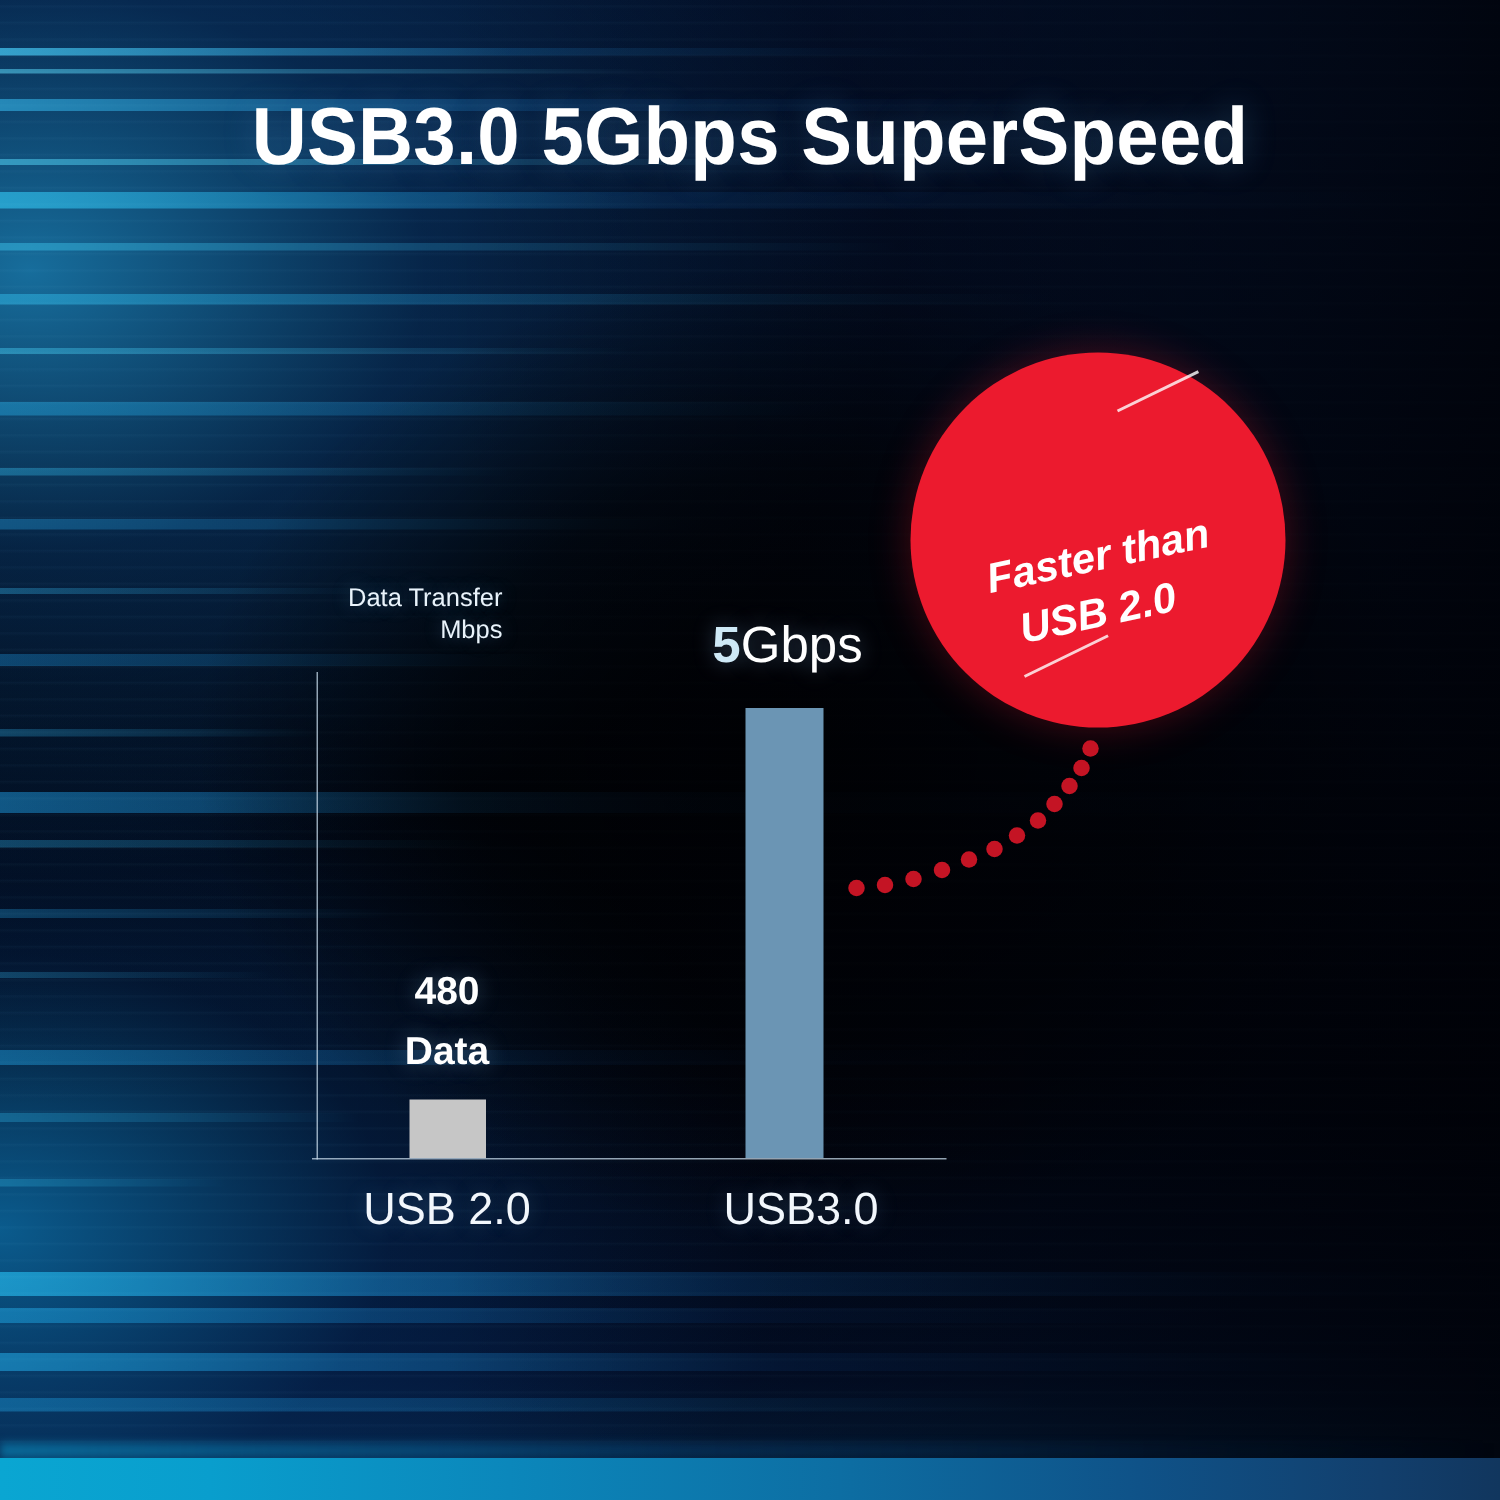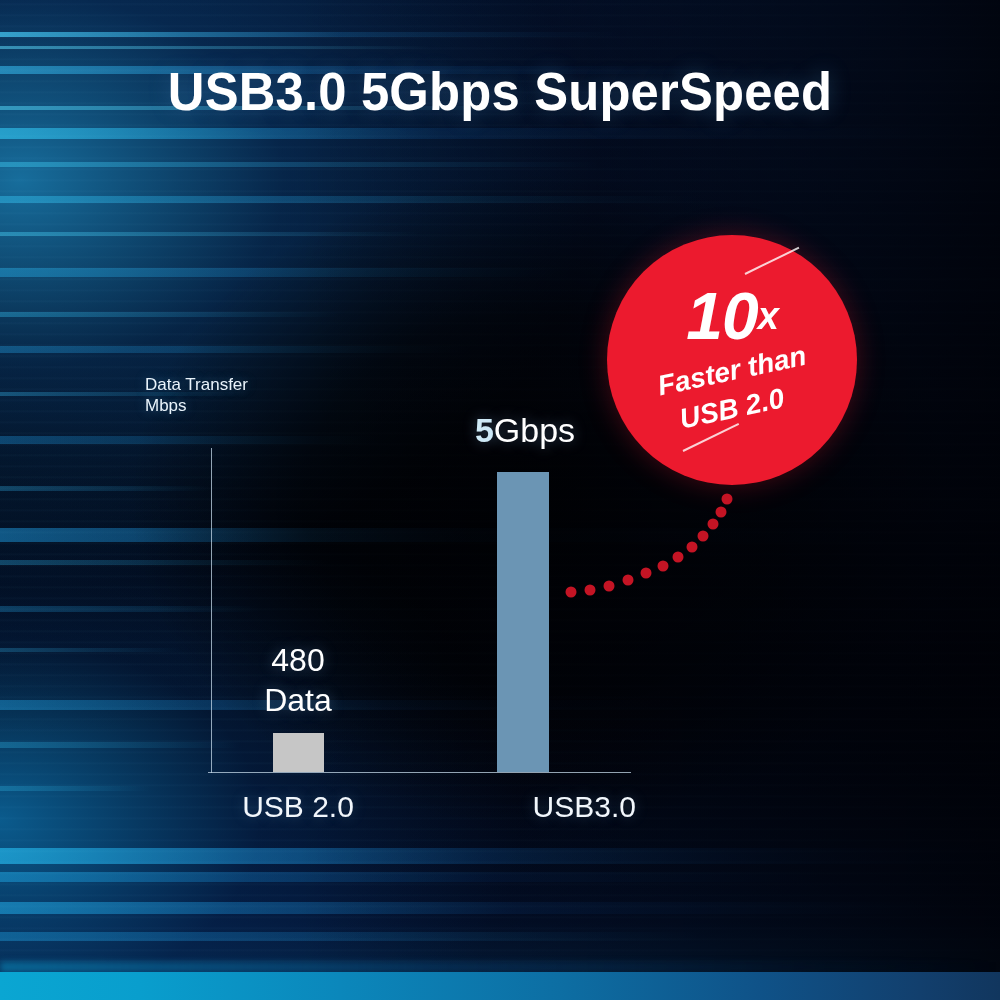--- a/index.html
+++ b/index.html
@@ -94,22 +94,23 @@
     position: absolute;
     left: 0; top: 0;
     width: 1000px; height: 1000px;
     pointer-events: none;
   }
   .axis-label {
     position: absolute;
     color: #e9f3fb;
     font-size: 17px;
     line-height: 21px;
-    text-align: left;
+    text-align: right;
     text-shadow: 0 0 12px rgba(120,190,240,0.35);
+    margin-top: 14px;
   }
   .y-axis {
     position: absolute;
     left: 211px; top: 448px;
     width: 1px; height: 325px;
     background: rgba(196,216,232,0.75);
   }
   .x-axis {
     position: absolute;
     left: 208px; top: 772px;
@@ -132,23 +133,23 @@
   }
   .bar-value {
     position: absolute;
     color: #ffffff;
     text-align: center;
     text-shadow: 0 0 14px rgba(150,200,245,0.35);
   }
   .value-usb2 {
     left: 218px; top: 640px;
     width: 160px;
-    font-size: 32px;
+    font-size: 26px;
     line-height: 40px;
-    font-weight: 400;
+    font-weight: 700;
   }
   .value-usb3 {
     left: 440px; top: 410px;
     width: 170px;
     font-size: 34px;
     line-height: 40px;
     font-weight: 400;
     white-space: nowrap;
   }
   .value-usb3 .num {
@@ -158,21 +159,21 @@
   .value-usb3 .unit { color: #ffffff; }
   .cat-label {
     position: absolute;
     top: 790px;
     color: #f2f7fc;
     font-size: 30px;
     text-align: center;
     text-shadow: 0 0 14px rgba(130,190,240,0.30);
   }
   .cat-usb2 { left: 208px; width: 180px; }
-  .cat-usb3 { left: 456px; width: 180px; text-align: right; }
+  .cat-usb3 { left: 444px; width: 180px; }
 
   
   .badge {
     position: absolute;
     left: 607px; top: 235px;
     width: 250px; height: 250px;
     border-radius: 50%;
     background: #ec1a2e;
     box-shadow: 0 0 28px rgba(236,26,46,0.30);
   }
@@ -305,18 +306,17 @@
       <circle cx="703" cy="536" r="5.5" opacity="0.95"></circle>
       <circle cx="713" cy="524" r="5.5" opacity="0.95"></circle>
       <circle cx="721" cy="512" r="5.5" opacity="0.95"></circle>
       <circle cx="727" cy="499" r="5.5" opacity="0.95"></circle>
     </g>
   </svg>
 
   <div class="badge">
     <div class="badge-slash slash-top"></div>
     <div class="badge-slash slash-bottom"></div>
-    <div class="badge-10x"><span>10</span><span class="x">x</span></div>
     <div class="badge-line1">Faster than</div>
     <div class="badge-line2">USB 2.0</div>
   </div>
 
 </div>
 
 </body></html>

